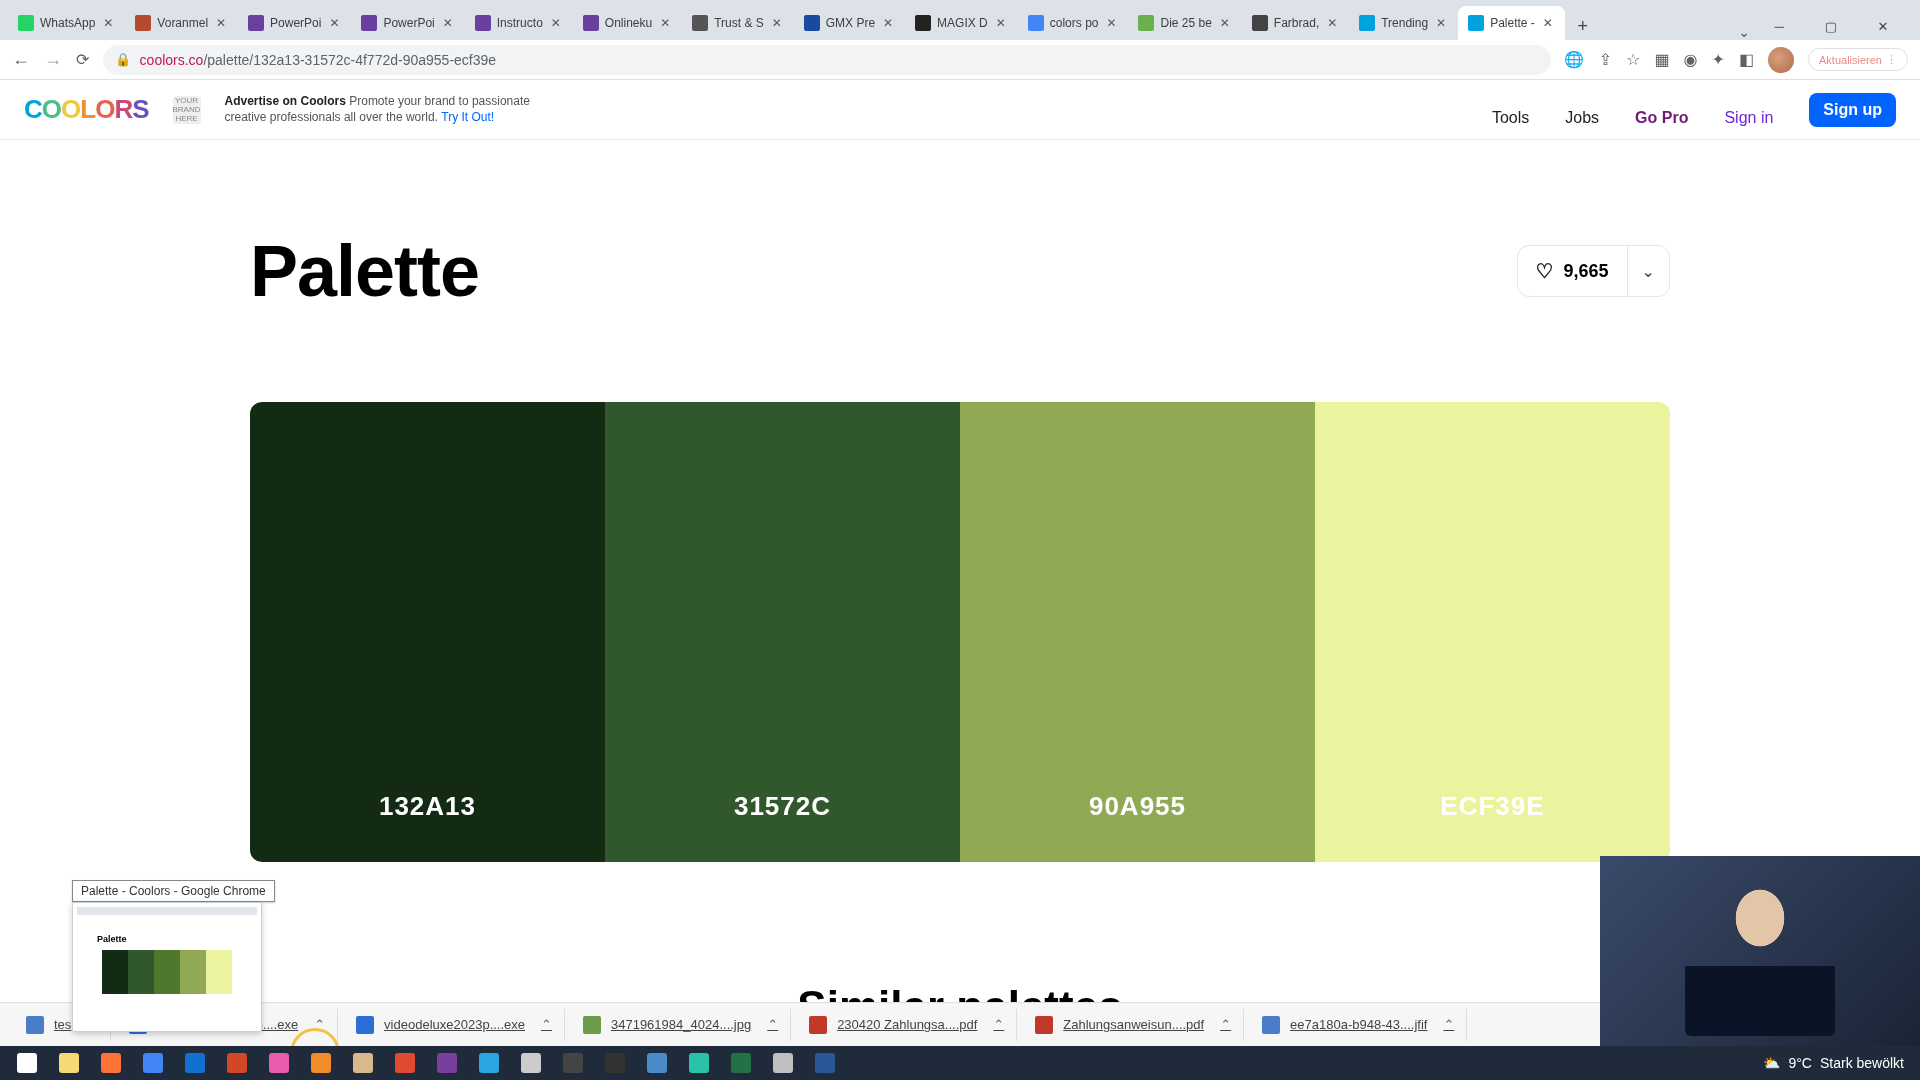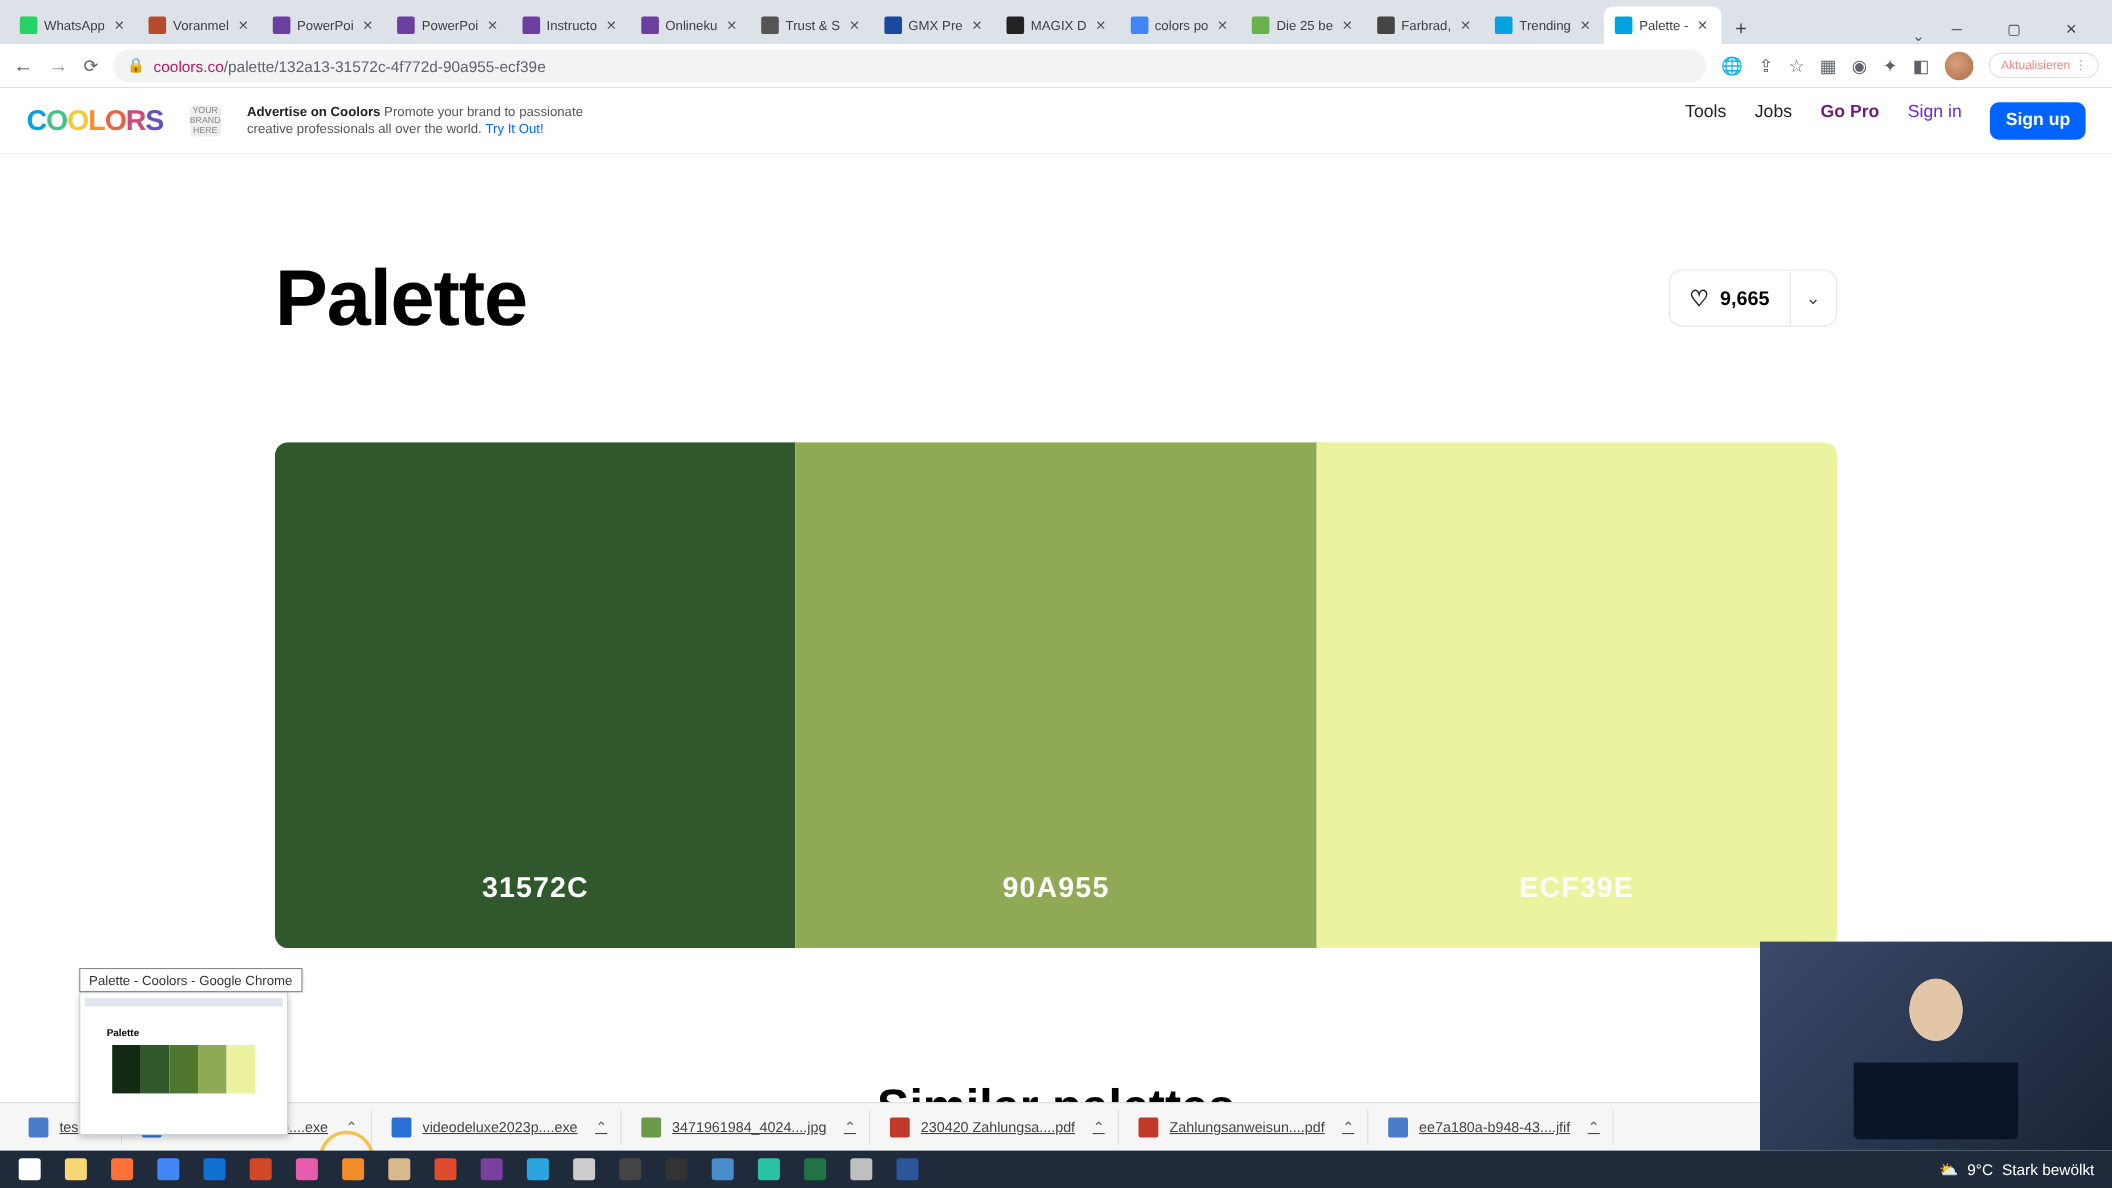--- a/index.html
+++ b/index.html
@@ -34,21 +34,21 @@
 
 
 .site-header { height: 60px; border-bottom: 1px solid #eee; display: flex; align-items: center; padding: 0 24px; gap: 24px; }
 .logo { font-weight: 700; font-size: 26px; letter-spacing: -1px; }
 .logo span:nth-child(1){color:#05a3da;} .logo span:nth-child(2){color:#4abf8a;} .logo span:nth-child(3){color:#f0c93d;} .logo span:nth-child(4){color:#f28f2f;} .logo span:nth-child(5){color:#e6654a;} .logo span:nth-child(6){color:#c94a7b;} .logo span:nth-child(7){color:#6a4fbf;}
 .brand-img { width:28px; height:28px; background:#eee; border-radius:4px; display:flex; align-items:center; justify-content:center; font-size:8px; color:#888; text-align:center; padding:2px; }
 .adv { font-size: 12px; color:#555; line-height:1.3; max-width: 350px; }
 .adv b { color:#222; }
 .adv a { color:#0066ff; text-decoration:none; }
 .site-header .spacer { flex:1; }
-.header-links { display:flex; align-items:flex-start; gap:26px; font-size:16px; color:#222; }
+.header-links { display:flex; align-items:flex-end; gap:36px; font-size:16px; color:#222; }
 .header-links .gopro { color:#701a75; font-weight:600; }
 .header-links .signup { background:#0263ff; color:#fff; padding:8px 14px; border-radius:8px; font-weight:600; cursor:pointer; }
 .header-links .signin { color:#6d28d9; cursor:pointer; }
 .header-links .link { cursor:pointer; }
 
 
 .page { flex:1; overflow:hidden; position:relative; }
 .container { width: 1420px; margin: 0 auto; padding-top: 90px; }
 .title-row { display:flex; align-items:center; }
 .title-row h1 { font-size: 72px; font-weight: 900; letter-spacing:-1px; }
@@ -229,20 +229,21 @@
           <div class="like-left">
             <span class="heart">♡</span>
             <span>9,665</span>
           </div>
           <div class="like-drop">
             <span>⌄</span>
           </div>
         </div>
       </div>
       <div class="palette-row" id="palette-row">
+          <div class="swatch" style="background: rgb(19, 42, 19);">132A13</div>
           <div class="swatch" style="background: rgb(49, 87, 44);">31572C</div>
           <div class="swatch" style="background: rgb(144, 169, 85);">90A955</div>
           <div class="swatch" style="background: rgb(236, 243, 158);">ECF39E</div>
         </div>
       <h2 class="similar">Similar palettes</h2>
     </div>
   </div>
 </div>
 
 <div class="downloads" id="downloads">

